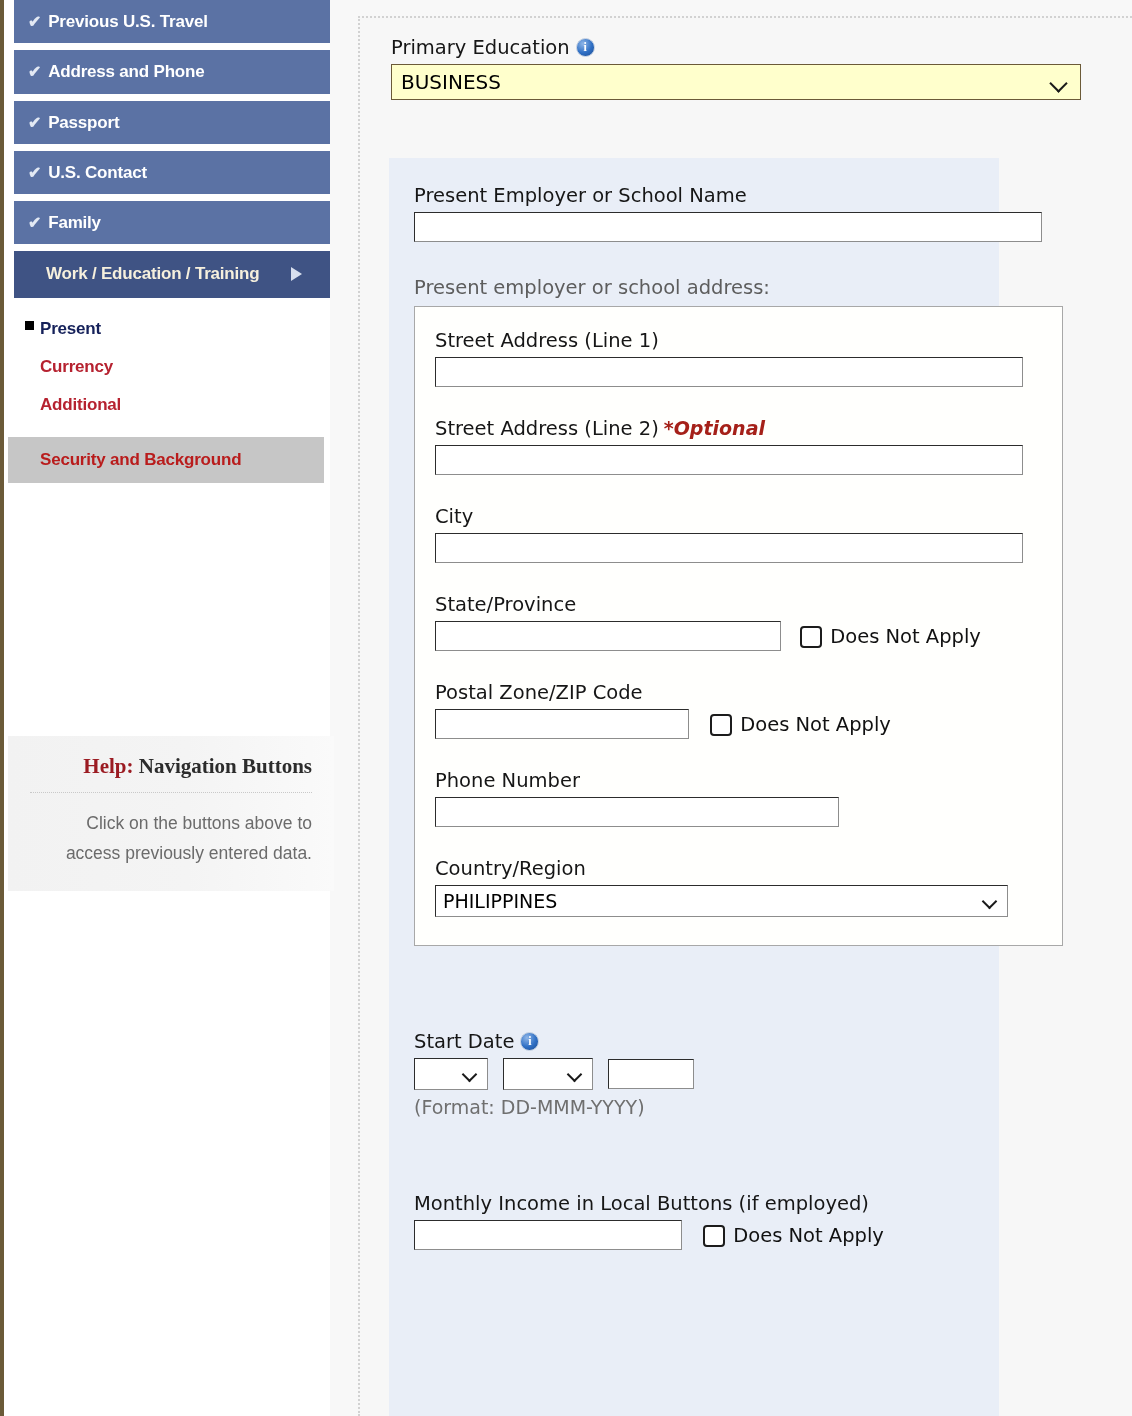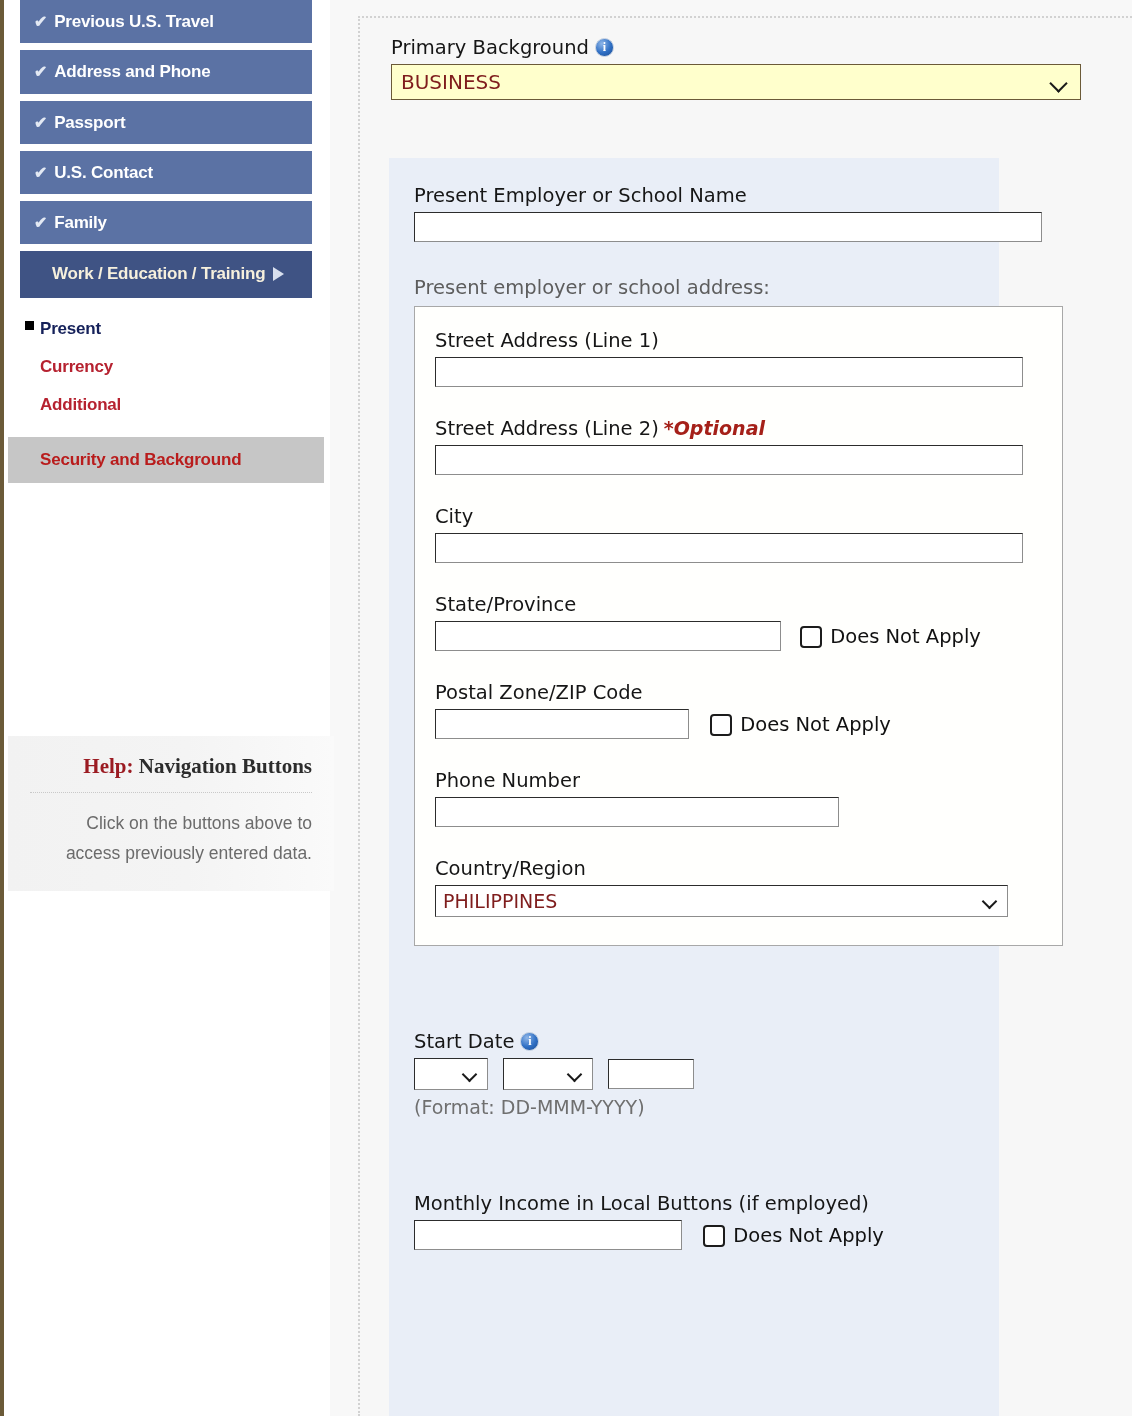--- a/index.html
+++ b/index.html
@@ -14,22 +14,22 @@
 
   
   #sidebar {
     position: absolute; left: 0; top: 0;
     width: 330px; height: 1416px;
     background: #ffffff;
     border-left: 4px solid #6b5a38;
   }
   .nav-btn {
     position: relative;
-    margin: 0 0 7px 16px;
-    width: 292px;
+    margin: 0 0 7px 10px;
+    width: 316px;
     background: #5b72a4;
     color: #ffffff;
     font-weight: bold;
     font-size: 17px;
     font-family: "Liberation Sans", sans-serif;
     padding: 11px 10px 11px 14px;
     line-height: 1.25;
     letter-spacing: -0.2px;
   }
   .nav-btn .chk { color: #e3e9f4; margin-right: 7px; font-size: 16px; }
@@ -125,21 +125,21 @@
     transform: translateY(-52%);
     text-align: center;
     color: #fff; font-size: 12px; font-weight: bold;
     font-family: "Liberation Serif", serif;
   }
 
   select.sel {
     -webkit-appearance: none; appearance: none;
     font-family: "DejaVu Sans", sans-serif;
     font-size: 19px;
-    color: #7f1d1d;
+    color: #000000;
     background: #fff;
     border: 1px solid #2c2c2c;
     border-right-color: #8d8d8d; border-bottom-color: #8d8d8d;
     padding: 3px 30px 4px 7px;
     height: 32px;
   }
   .selwrap { position: relative; display: inline-block; }
   .selwrap::after {
     content: ""; position: absolute; right: 13px; top: 11px;
     width: 9px; height: 9px;
@@ -254,21 +254,21 @@
         <span class="hw">Help:</span>
         <span>Navigation Buttons</span>
       </div>
       <div id="help-body">Click on the buttons above to access previously entered data.</div>
     </div>
   </div>
 
   <div id="main">
 
     <label class="fld-label">
-      <span>Primary Background</span><span class="info-icon"></span>
+      <span>Primary Education</span><span class="info-icon"></span>
     </label>
     <span class="selwrap" id="occ-wrap">
       <select class="sel" id="occ-select">
         <option>BUSINESS</option>
       </select>
     </span>
   </div>
 
   <div id="panel">
 

